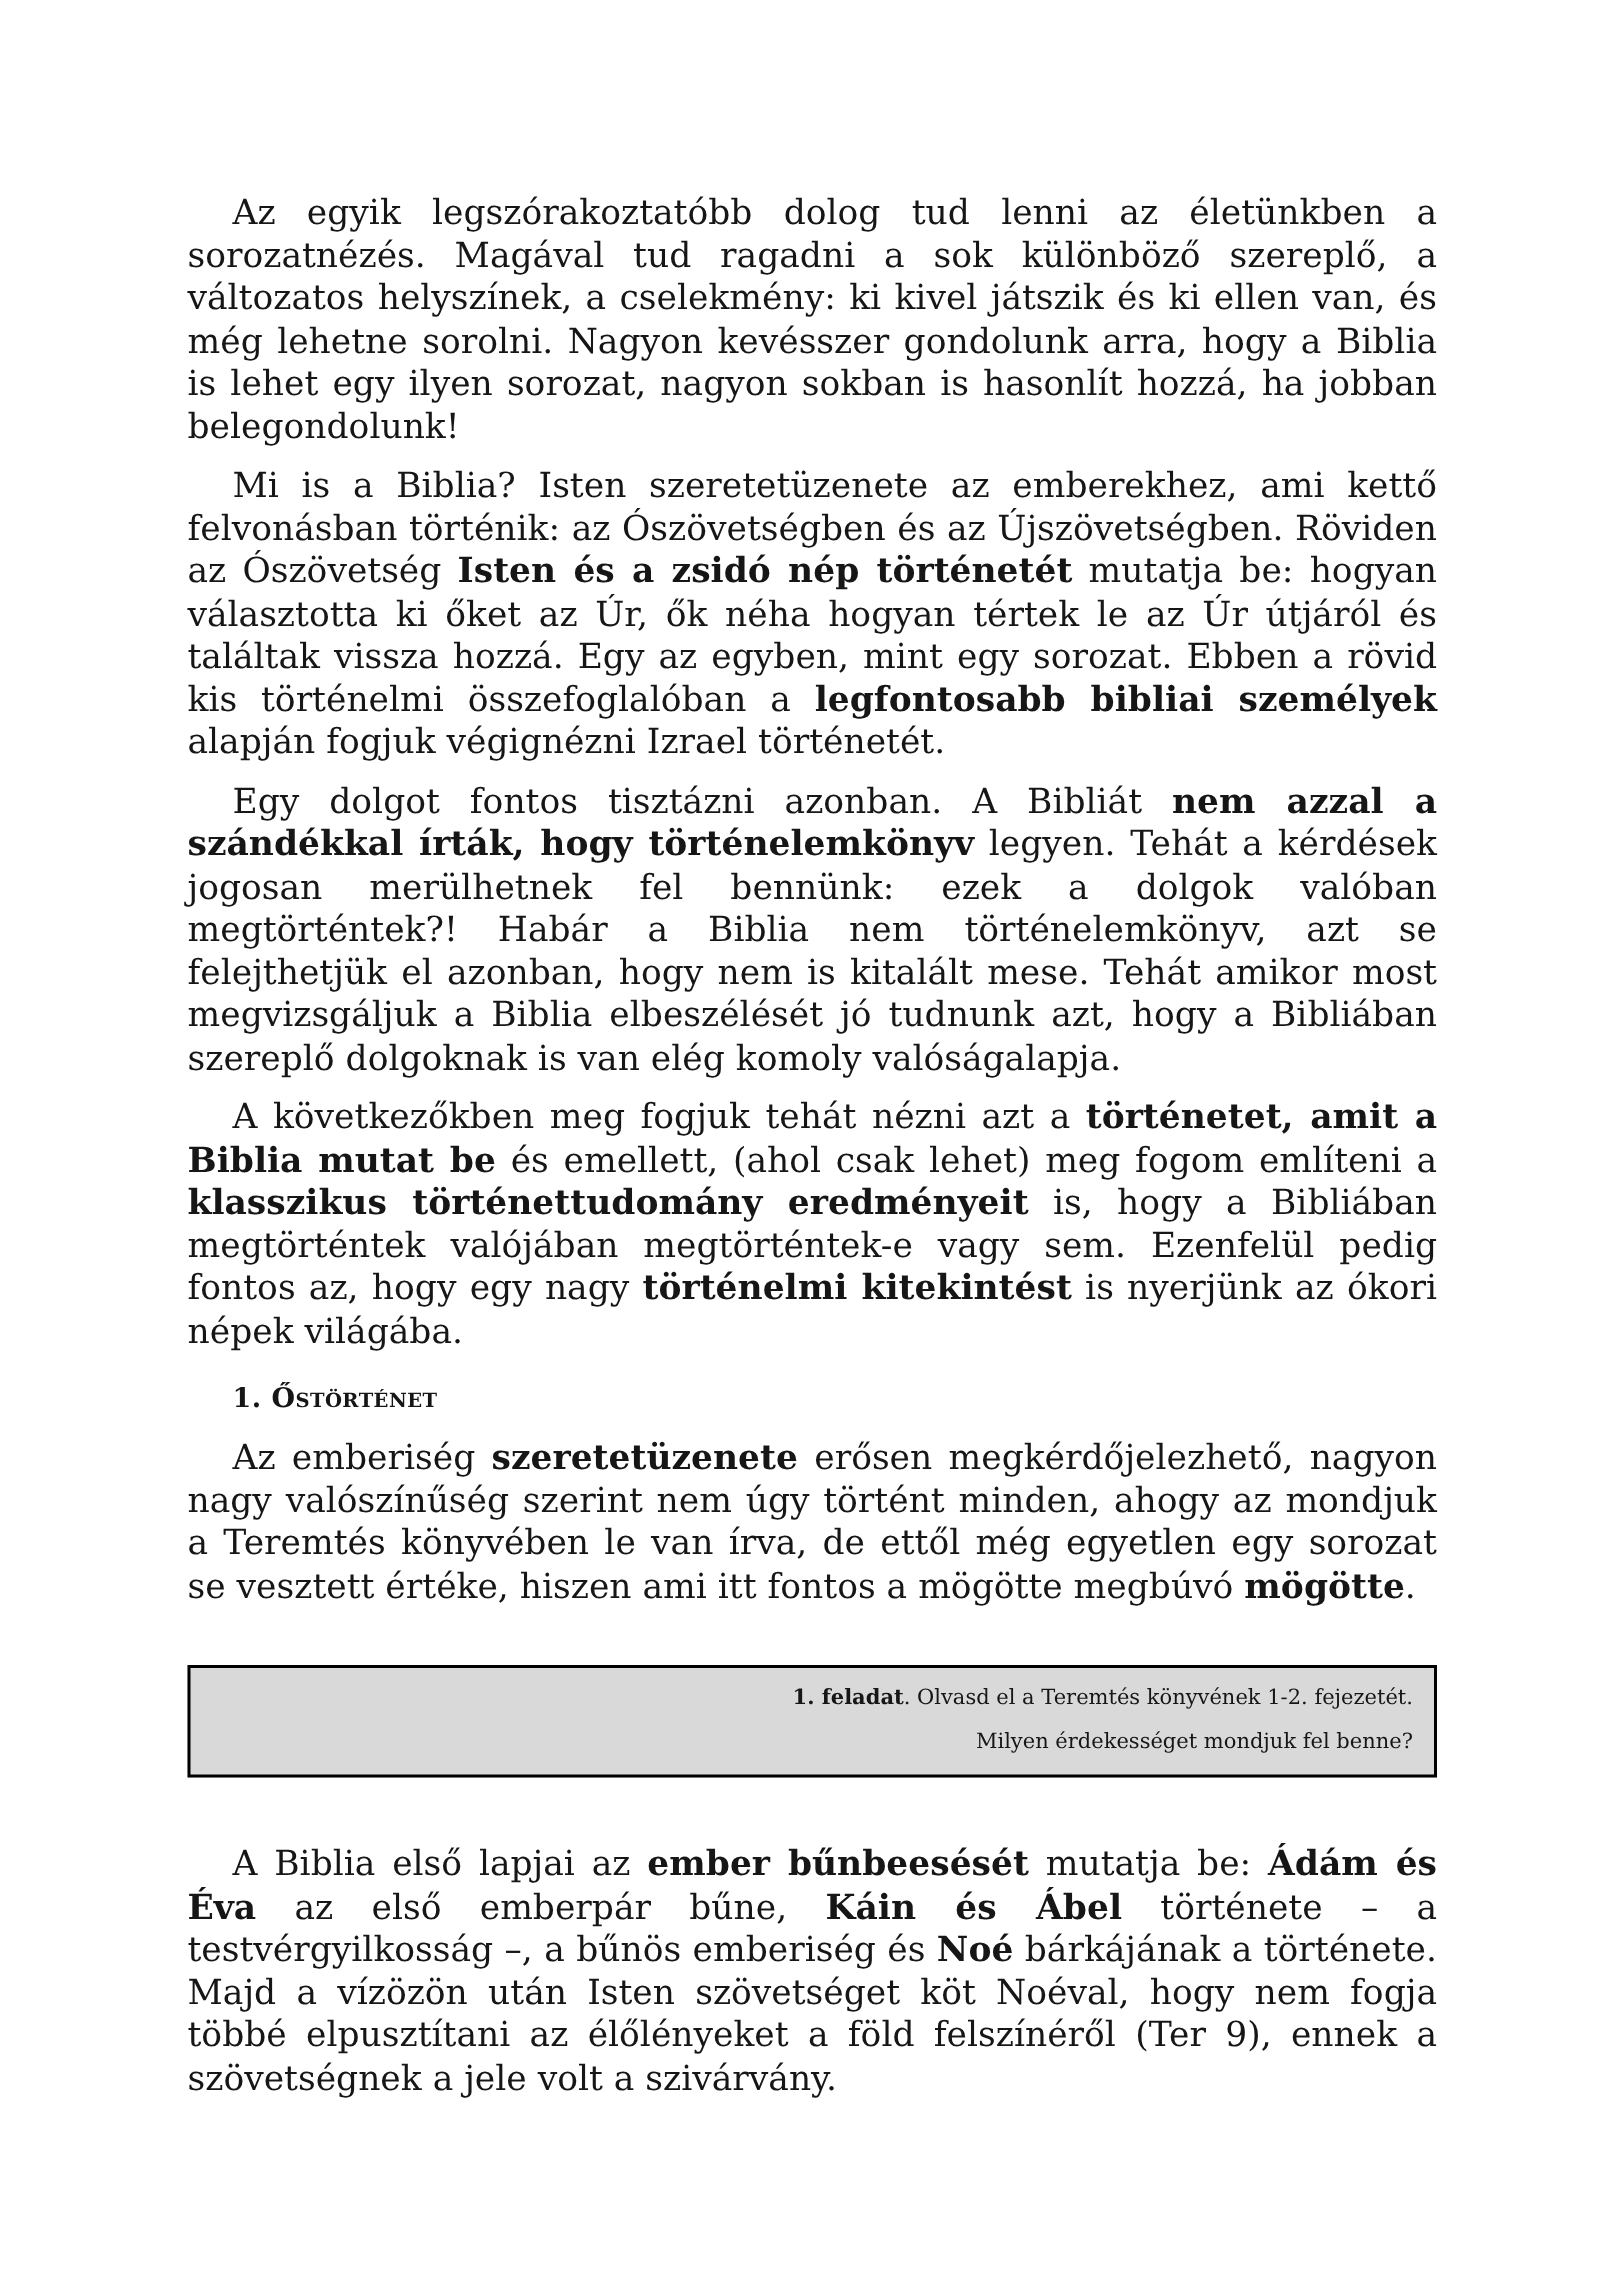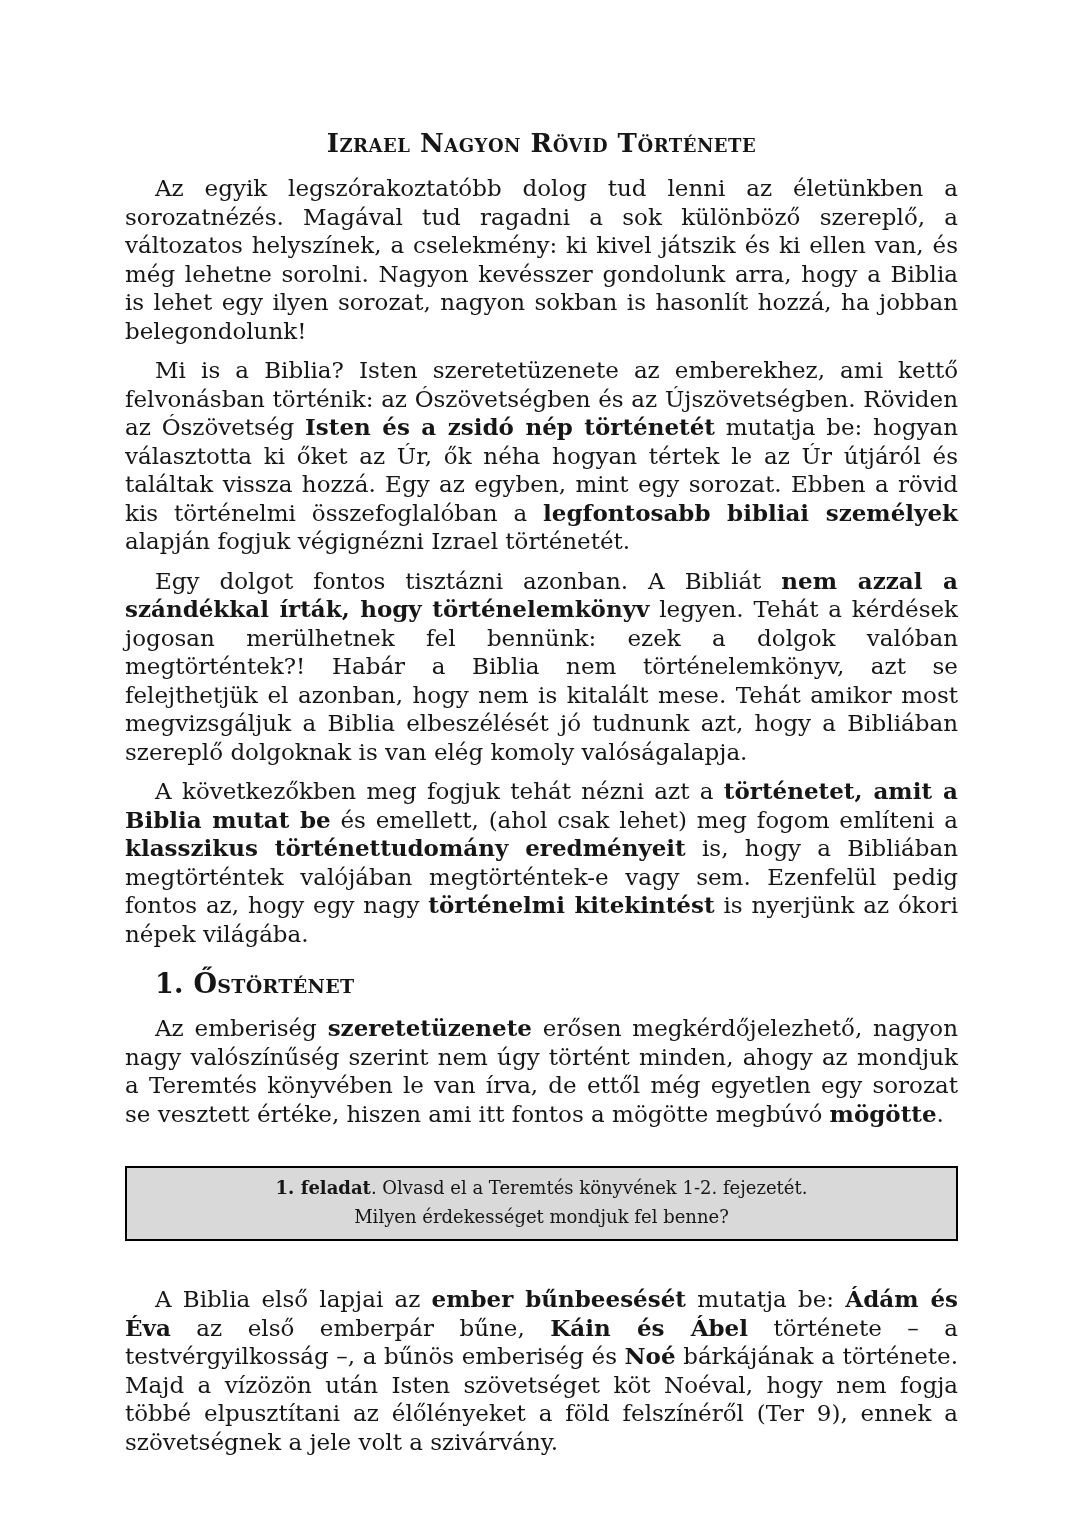--- a/index.html
+++ b/index.html
@@ -24,47 +24,46 @@
     margin-bottom: 16px;
   }
   .para {
     font-size: 23px;
     line-height: 28.5px;
     text-align: justify;
     text-indent: 30px;
     margin-bottom: 11px;
   }
   .heading {
-    font-size: 27px;
+    font-size: 18px;
     font-weight: bold;
     font-variant: small-caps;
     letter-spacing: 0.3px;
     padding-left: 30px;
     margin-top: 20px;
     margin-bottom: 15px;
   }
   .task-box {
     margin: 38px 0 44px 0;
     border: 2px solid #000000;
     background: #d9d9d9;
     padding: 6px 14px 8px 14px;
   }
   .task-line {
-    font-size: 18px;
+    font-size: 14px;
     line-height: 28.5px;
-    text-align: center;
+    text-align: right;
   }
   b { font-weight: bold; }
 </style>
 </head>
 <body>
 
 <div class="page">
 
-  <h1 class="title">Izrael Nagyon Rövid Története</h1>
 
   <p class="para"><span>Az egyik legszórakoztatóbb dolog tud lenni az életünkben a sorozatnézés. Magával tud ragadni a sok különböző szereplő, a változatos helyszínek, a cselekmény: ki kivel játszik és ki ellen van, és még lehetne sorolni. Nagyon kevésszer gondolunk arra, hogy a Biblia is lehet egy ilyen sorozat, nagyon sokban is hasonlít hozzá, ha jobban belegondolunk!</span></p>
 
   <p class="para"><span>Mi is a Biblia? Isten szeretetüzenete az emberekhez, ami kettő felvonásban történik: az Ószövetségben és az Újszövetségben. Röviden az Ószövetség </span><b>Isten és a zsidó nép történetét</b><span> mutatja be: hogyan választotta ki őket az Úr, ők néha hogyan tértek le az Úr útjáról és találtak vissza hozzá. Egy az egyben, mint egy sorozat. Ebben a rövid kis történelmi összefoglalóban a </span><b>legfontosabb bibliai személyek</b><span> alapján fogjuk végignézni Izrael történetét.</span></p>
 
   <p class="para"><span>Egy dolgot fontos tisztázni azonban. A Bibliát </span><b>nem azzal a szándékkal írták, hogy történelemkönyv</b><span> legyen. Tehát a kérdések jogosan merülhetnek fel bennünk: ezek a dolgok valóban megtörténtek?! Habár a Biblia nem történelemkönyv, azt se felejthetjük el azonban, hogy nem is kitalált mese. Tehát amikor most megvizsgáljuk a Biblia elbeszélését jó tudnunk azt, hogy a Bibliában szereplő dolgoknak is van elég komoly valóságalapja.</span></p>
 
   <p class="para"><span>A következőkben meg fogjuk tehát nézni azt a </span><b>történetet, amit a Biblia mutat be</b><span> és emellett, (ahol csak lehet) meg fogom említeni a </span><b>klasszikus történettudomány eredményeit</b><span> is, hogy a Bibliában megtörténtek valójában megtörténtek-e vagy sem. Ezenfelül pedig fontos az, hogy egy nagy </span><b>történelmi kitekintést</b><span> is nyerjünk az ókori népek világába.</span></p>
 
   <h2 class="heading">1. Őstörténet</h2>

